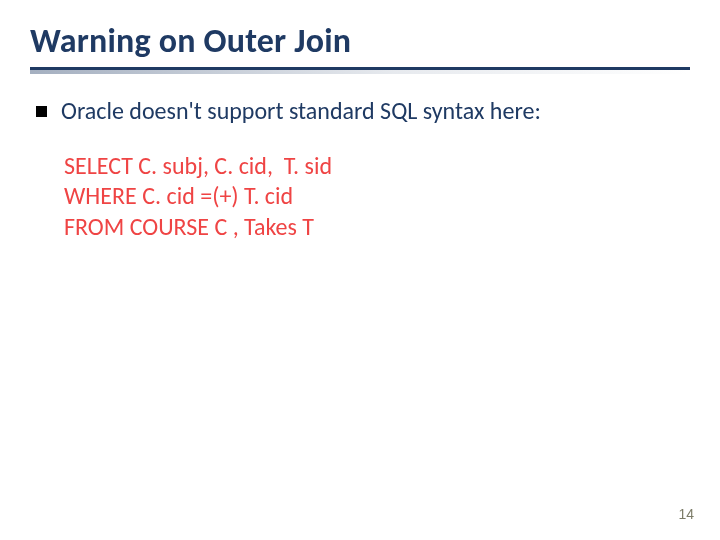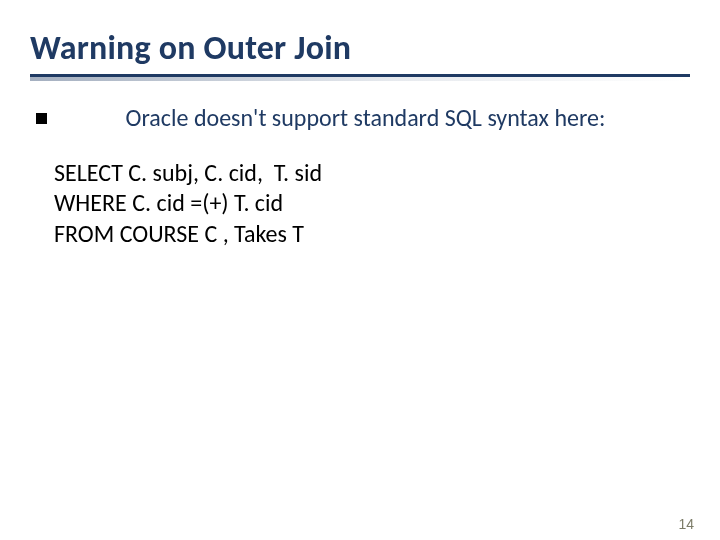--- a/index.html
+++ b/index.html
@@ -12,21 +12,21 @@
     position: relative;
     overflow: hidden;
   }
   .slide {
     width: 720px;
     height: 540px;
     position: relative;
     box-sizing: border-box;
   }
   .title-area {
-    padding: 27px 30px 0 30px;
+    padding: 20px 30px 0 30px;
   }
   .title {
     font-size: 34px;
     font-weight: bold;
     color: #1f3a63;
     margin: 0 0 6px 0;
     letter-spacing: 0.2px;
   }
   .rule {
     height: 3px;
@@ -44,46 +44,45 @@
     padding: 22px 50px 0 50px;
     color: #1f3a63;
     font-size: 24px;
     line-height: 1.28;
   }
   .bullet-row {
     display: flex;
     align-items: flex-start;
     gap: 14px;
     margin-left: -14px;
-    text-align: center;
   }
   .bullet-mark {
     width: 11px;
     height: 11px;
     background: #000;
     margin-top: 10px;
     flex: 0 0 auto;
   }
   .bullet-text {
     flex: 1 1 auto;
   }
   .code-block {
     margin-top: 24px;
-    margin-left: 4px;
+    margin-left: 14px;
     font-size: 24px;
     line-height: 1.28;
-    color: #000000;
+    color: #ef4444;
   }
   .code-line {
     white-space: pre;
   }
   .page-num {
     position: absolute;
     right: 26px;
-    bottom: 8px;
+    bottom: 18px;
     font-size: 14px;
     color: #7c7c68;
     font-family: Arial, sans-serif;
   }
 </style>
 </head>
 <body>
 
 <div class="slide">
 

